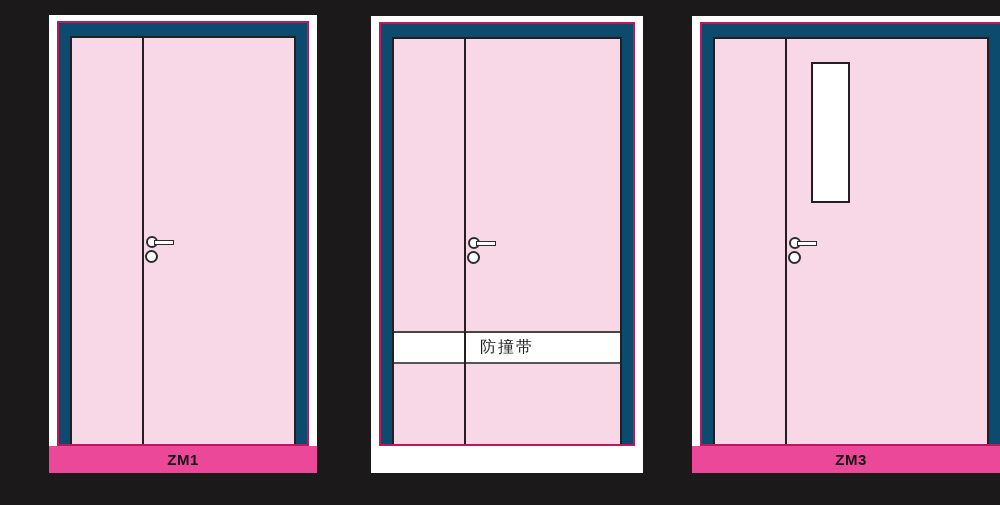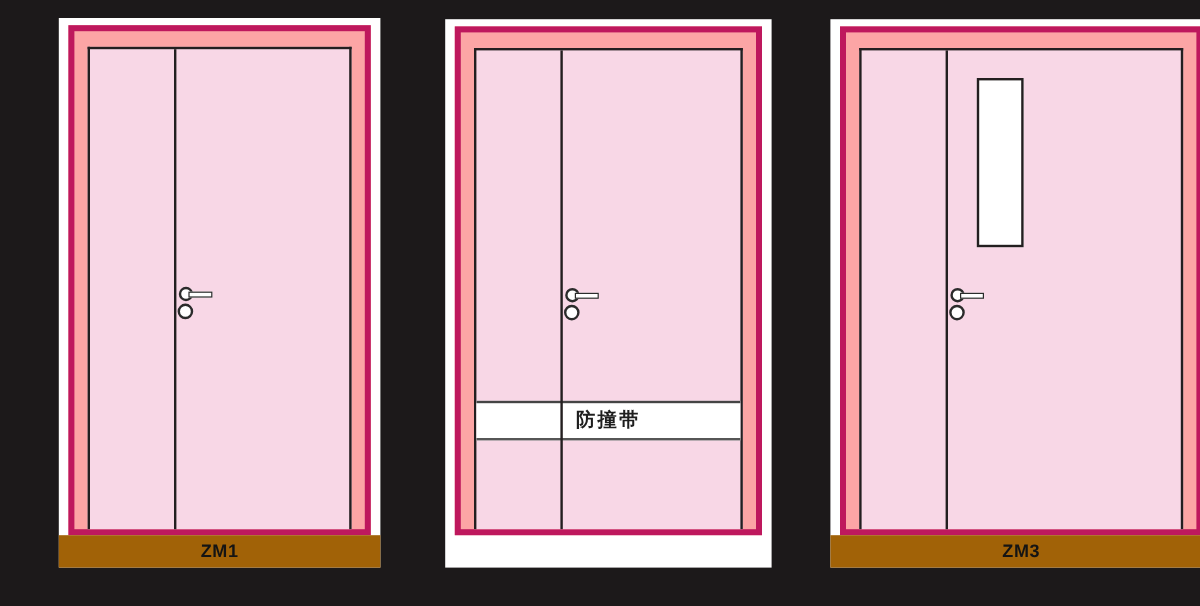--- a/index.html
+++ b/index.html
@@ -20,23 +20,22 @@
     background: #ffffff;
   }
   #door1 { left: 49px;  top: 15px; width: 268px; height: 458px; }
   #door2 { left: 371px; top: 16px; width: 272px; height: 457px; }
   #door3 { left: 692px; top: 16px; width: 318px; height: 457px; }
 
   
   .frame {
     position: absolute;
     left: 8px; right: 8px; top: 6px; bottom: 27px;
-    background: #fca5a5;
-    border: 5px solid #be185d;
-    font-weight: bold;
+    background: #0c4a6e;
+    border: 2px solid #be185d;
   }
   
   .leaves {
     position: absolute;
     left: 11px; right: 11px; top: 13px; bottom: 0;
     background: #f8d7e6;
     border: 2px solid #231f20;
     border-bottom: none;
   }
   
@@ -83,21 +82,21 @@
   .window {
     position: absolute;
     left: 96px; top: 23px; width: 39px; height: 141px;
     background: #ffffff;
     border: 2px solid #231f20;
   }
   
   .label-band {
     position: absolute;
     left: 0; right: 0; bottom: 0; height: 27px;
-    background: #a16207;
+    background: #ec4899;
     display: flex; align-items: center; justify-content: center;
     font-weight: bold;
     font-size: 15px;
     color: #141414;
     letter-spacing: 0.5px;
   }
 </style>
 </head>
 <body>
 

